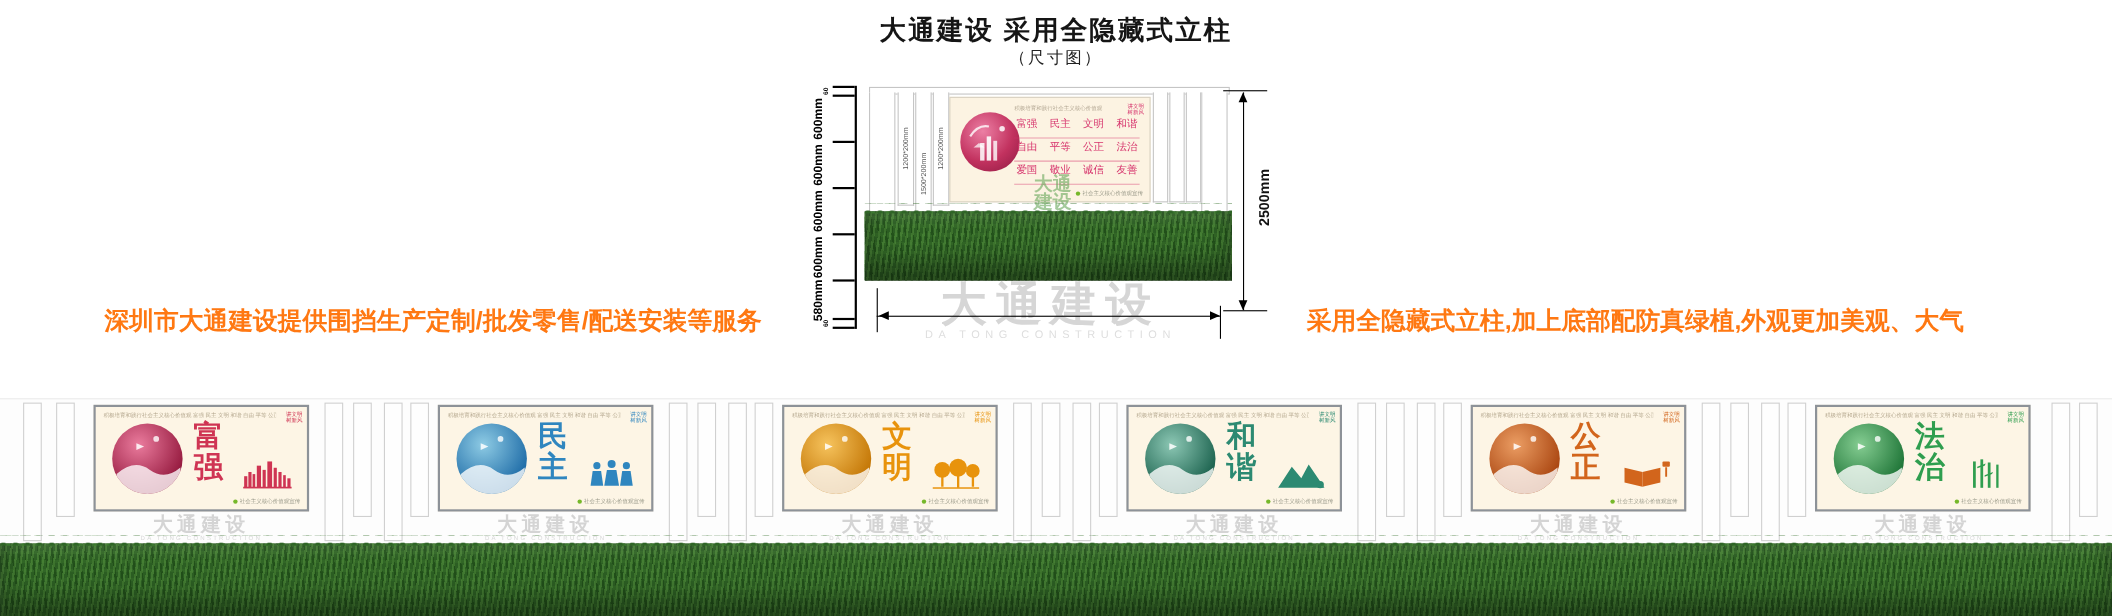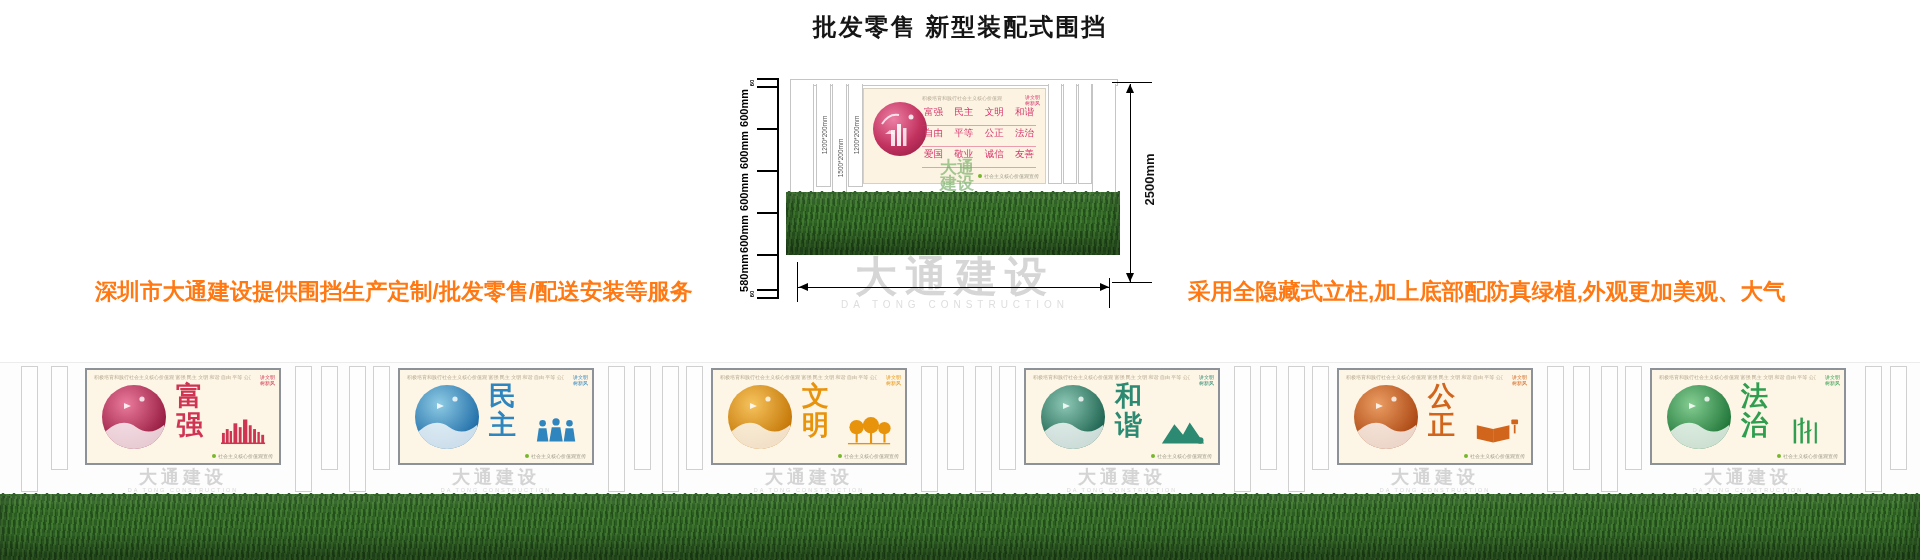--- a/index.html
+++ b/index.html
@@ -95,21 +95,22 @@
       radial-gradient(circle at 8px 10px, #3b7a2e 2.4px, transparent 2.9px);
     background-size:11px 10px,13px 10px;background-repeat:repeat-x;}
   .grass-diagram{left:786px;top:192px;width:334px;height:63px;z-index:5;}
   .grass-main{left:0;top:494px;width:1920px;height:66px;z-index:4;}
 </style>
 </head>
 <body>
 
 <div class="stage">
 
-  <div class="ctr title">批发零售 新型装配式围挡</div>
+  <div class="ctr title">大通建设 采用全隐藏式立柱</div>
+  <div class="ctr subtitle">（尺寸图）</div>
 
   <div id="ruler">
       <div class="rseg" style="height: 6px;">
         <span class="rlab tiny">60</span>
       </div>
       <div class="rseg" style="height: 40px;">
         <span class="rlab">600mm</span>
       </div>
       <div class="rseg" style="height: 40px;">
         <span class="rlab">600mm</span>

